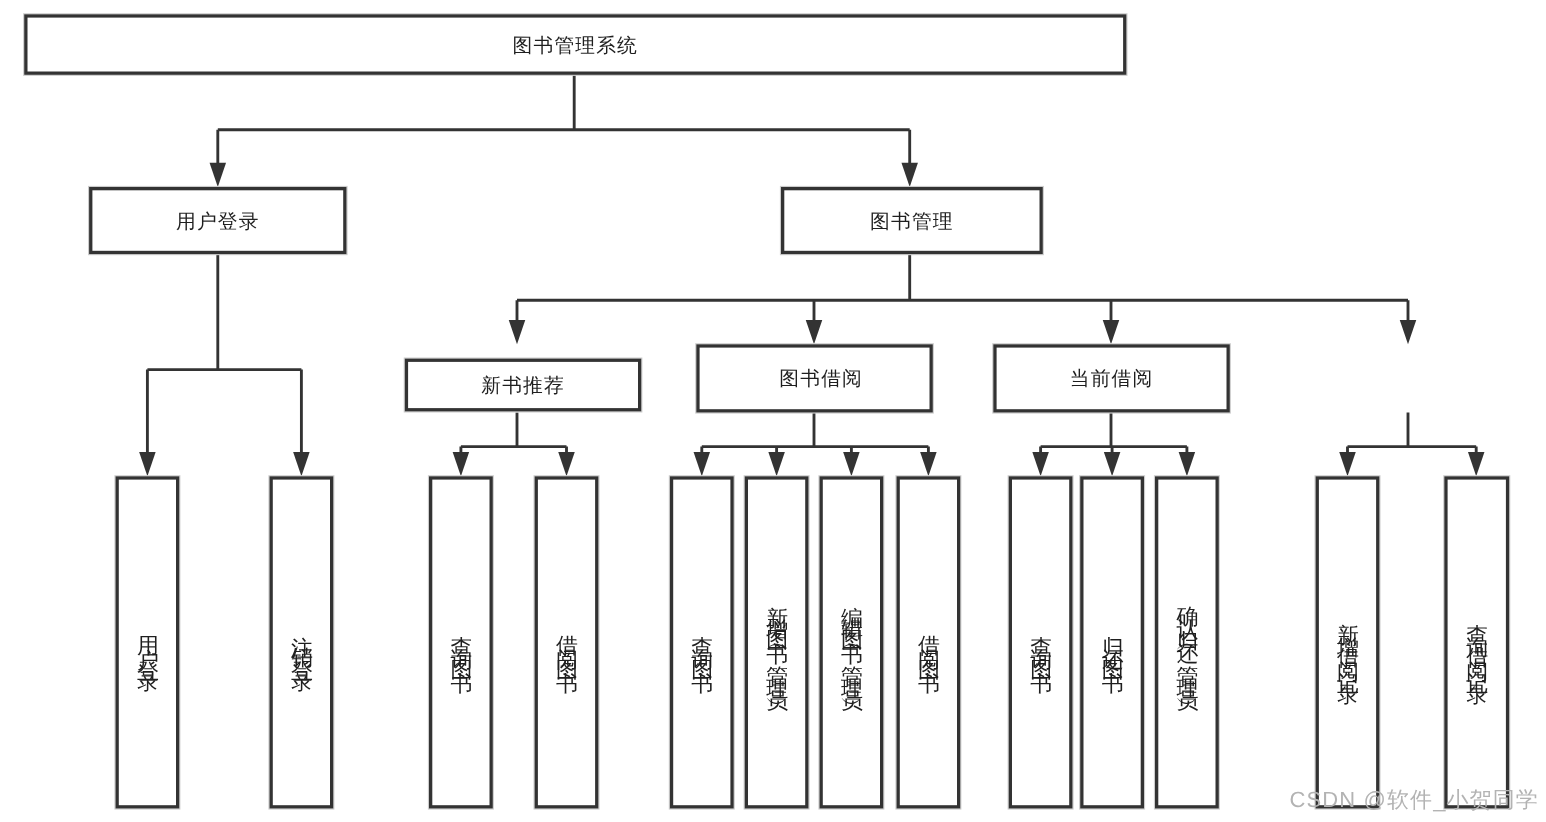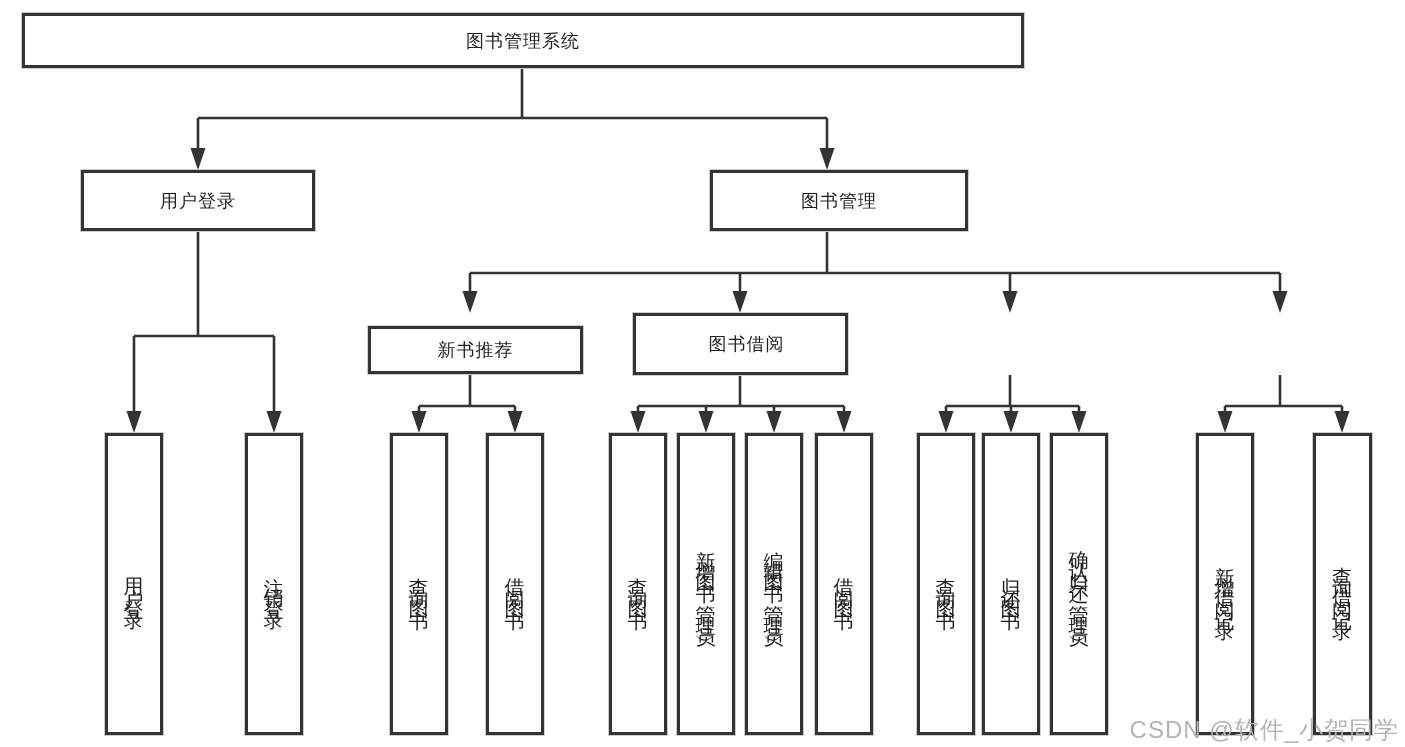--- a/index.html
+++ b/index.html
@@ -42,21 +42,21 @@
     writing-mode: vertical-rl;
     text-orientation: mixed;
     letter-spacing: 11px;
     line-height: 1;
     white-space: nowrap;
   }
   .watermark {
     position: absolute;
     top: 714px;
     right: 6px;
-    font-size: 24px;
+    font-size: 20px;
     color: #b3b3b3;
     letter-spacing: 1px;
     z-index: 5;
     white-space: nowrap;
   }
 </style>
 </head>
 <body>
 
 <div id="canvas">
@@ -101,29 +101,32 @@
     </g>
   </svg>
 
   <div class="box hbox" style="left:22px; top:13px; width:1002px; height:55px;">
     <span>图书管理系统</span>
   </div>
 
   <div class="box hbox" style="left:81px; top:170px; width:234px; height:61px;">
     <span>用户登录</span>
   </div>
-  <div class="box hbox" style="left:710px; top:170px; width:258px; height:61px;">
+  <div class="box hbox" style="left:710px; top:170px; width:238px; height:61px;">
     <span>图书管理</span>
   </div>
 
   <div class="box hbox" style="left:368px; top:313px; width:215px; height:48px;margin-top:13px;">
     <span>新书推荐</span>
   </div>
   <div class="box hbox" style="left:633px; top:313px; width:215px; height:62px;padding-left:12px;">
     <span>图书借阅</span>
+  </div>
+  <div class="box hbox" style="left:903px; top:313px; width:215px; height:62px;">
+    <span>当前借阅</span>
   </div>
 
   <div class="box vbox" style="left:105px; top:433px; width:58px; height:302px;">
     <span class="vlabel">用户登录</span>
   </div>
   <div class="box vbox" style="left:245px; top:433px; width:58px; height:302px;">
     <span class="vlabel">注销登录</span>
   </div>
 
   <div class="box vbox" style="left:390px; top:433px; width:58px; height:302px;">

